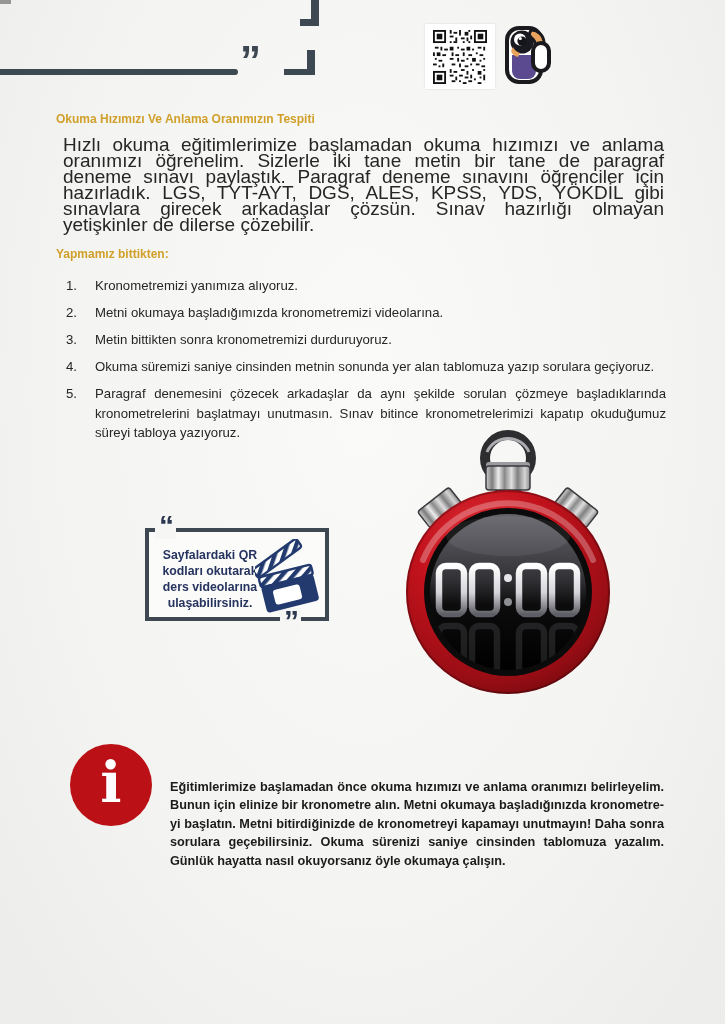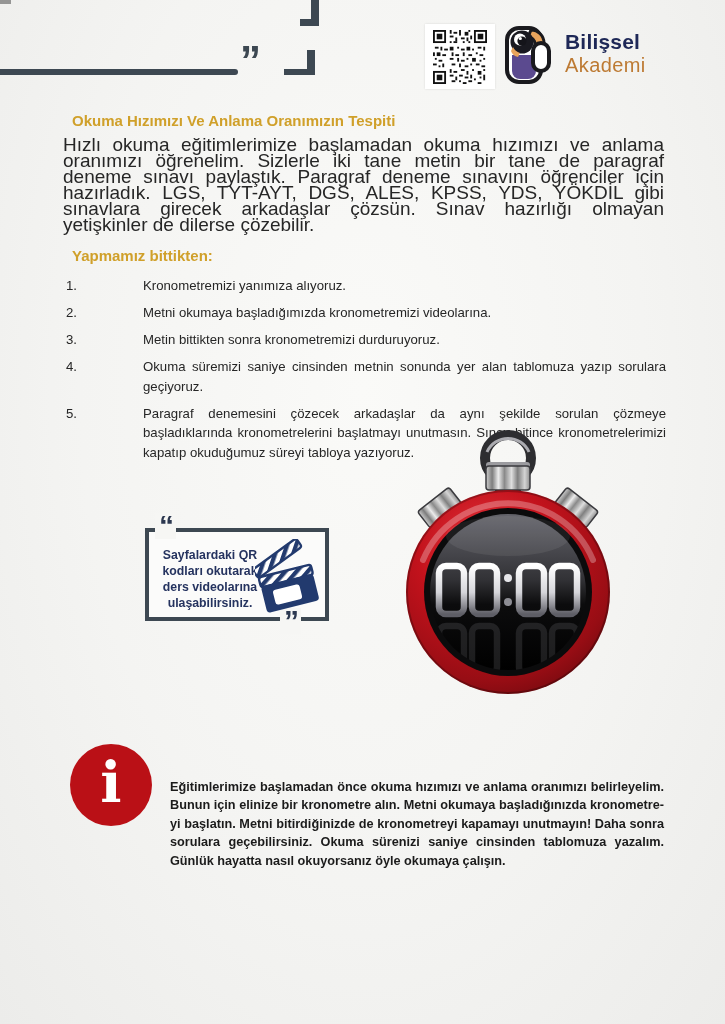--- a/index.html
+++ b/index.html
@@ -30,31 +30,31 @@
   .qr-tile { position:absolute; left:425px; top:24px; width:70px; height:65px;
              background:#fff; display:flex; align-items:center; justify-content:center;
              box-shadow:0 0 2px rgba(0,0,0,.12); }
 
   .logo-mark { position:absolute; left:504px; top:25px; }
   .logo-text { position:absolute; left:565px; top:31px; line-height:1; }
   .logo-line1 { font-weight:bold; font-size:21px; color:#1e2857; letter-spacing:.2px; }
   .logo-line2 { font-size:20px; color:#bd7a33; margin-top:3px; letter-spacing:.4px; }
 
   
-  .gold-heading { position:absolute; left:72px; color:#d0a02a; font-weight:bold; font-size:15px; }
+  .gold-heading { position:absolute; left:56px; color:#d0a02a; font-weight:bold; font-size:12px; }
   .h-tespit { top:112px; }
   .h-gerekenler { top:247px; }
   .intro-para {
     position:absolute; left:63px; top:137px; width:601px;
     font-size:19px; line-height:16px; text-align:justify;
   }
   .checklist { position:absolute; left:66px; top:276px; width:600px; }
   .check-row { display:flex; margin-bottom:7.5px; font-size:13.2px; line-height:19.5px; }
   .check-num { width:29px; flex:0 0 29px; }
-  .check-txt { flex:1; text-align:justify; hyphens:manual;margin-left:48px; }
+  .check-txt { flex:1; text-align:justify; hyphens:manual; }
 
   
   .qbox { position:absolute; left:145px; top:528px; width:184px; height:93px;
           border:4px solid #3d4852; background:#fbfbfa; }
   .q-open, .q-close { position:absolute; font-weight:bold; font-size:30px; line-height:26px;
           color:#2c3850; background:#f6f6f4; padding:0 4px; letter-spacing:-2px; }
   .q-open  { left:6px;  top:-19px; }
   .q-close { right:24px; bottom:-17px; }
   .q-text { position:absolute; left:6px; top:15px; width:110px; text-align:center;
             font-weight:bold; font-size:12.3px; line-height:16px; color:#25335f; }
@@ -183,24 +183,20 @@
       <path d="M8 30 h24 v16 a8 8 0 0 1 -8 8 h-8 a8 8 0 0 1 -8 -8 Z" fill="#5b4a8f"></path>
       <path d="M27 5 a13 13 0 0 1 13 13 v4 h-9 v-3 a7 7 0 0 0 -7 -7 Z" fill="#e8a45c" stroke="#1a1a1e" stroke-width="3"></path>
       <rect x="29" y="18" width="16" height="28" rx="8" fill="#fff" stroke="#1a1a1e" stroke-width="4"></rect>
       <circle cx="18" cy="17" r="11.5" fill="#191920"></circle>
       <circle cx="16" cy="14.5" r="6" fill="#fff"></circle>
       <circle cx="18" cy="16" r="4.6" fill="#14141a"></circle>
       <circle cx="16.3" cy="13.5" r="1.6" fill="#fff"></circle>
       <path d="M9 22 a11 11 0 0 0 7 6 l-2 4 a9 9 0 0 1 -7 -6 Z" fill="#e8a45c"></path>
     </svg>
   </div>
-  <div class="logo-text">
-    <div class="logo-line1">Bilişsel</div>
-    <div class="logo-line2">Akademi</div>
-  </div>
 
   <div class="gold-heading h-tespit">Okuma Hızımızı Ve Anlama Oranımızın Tespiti</div>
   <p class="intro-para">Hızlı okuma eğitimlerimize başlamadan okuma hızımızı ve anlama oranımızı öğrenelim. Sizlerle iki tane metin bir tane de paragraf deneme sınavı paylaştık. Paragraf deneme sınavını öğrenciler için hazırladık. LGS, TYT-AYT, DGS, ALES, KPSS, YDS, YÖKDİL gibi sınavlara girecek arkadaşlar çözsün. Sınav hazırlığı olmayan yetişkinler de dilerse çözebilir.</p>
 
   <div class="gold-heading h-gerekenler">Yapmamız bittikten:</div>
   <div class="checklist">
     <div class="check-row">
       <span class="check-num">1.</span>
       <span class="check-txt">Kronometremizi yanımıza alıyoruz.</span>
     </div>

